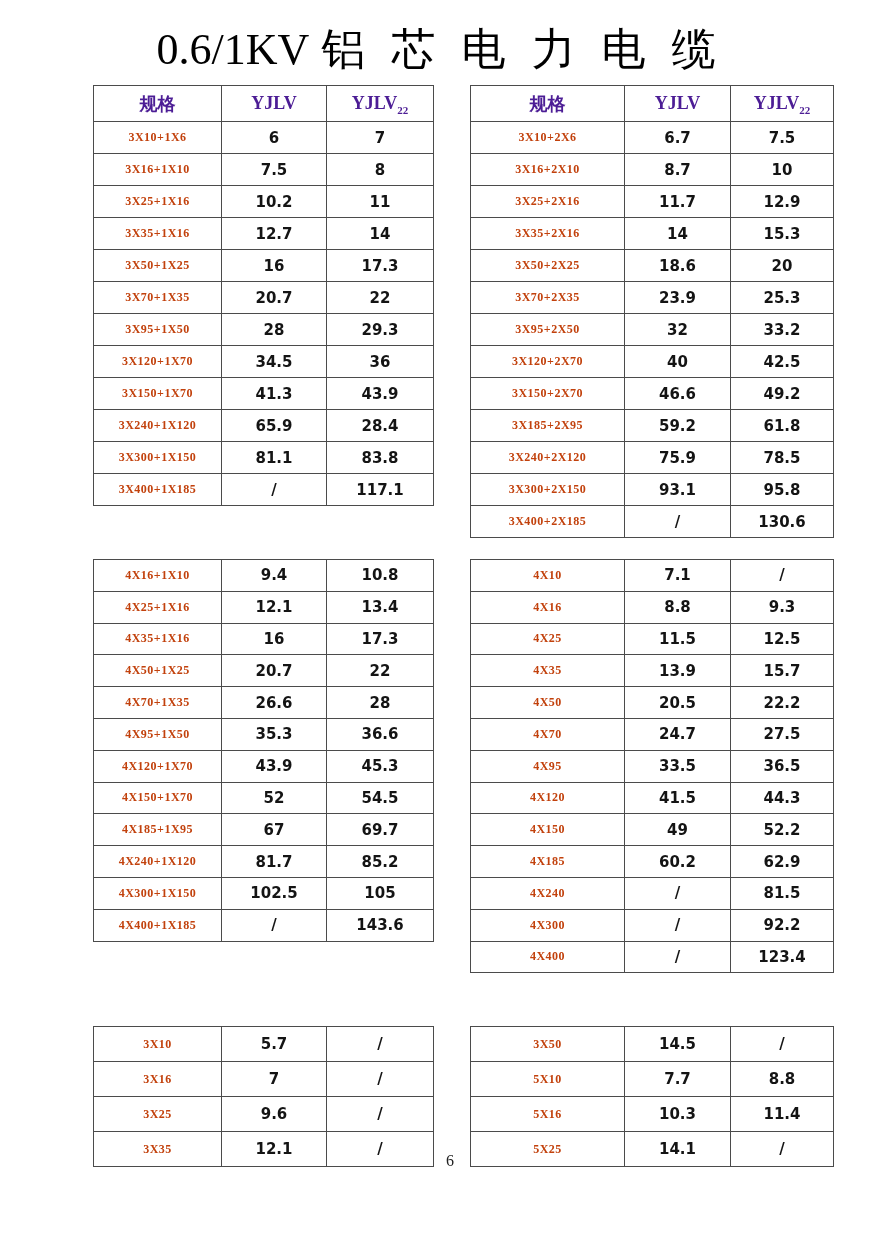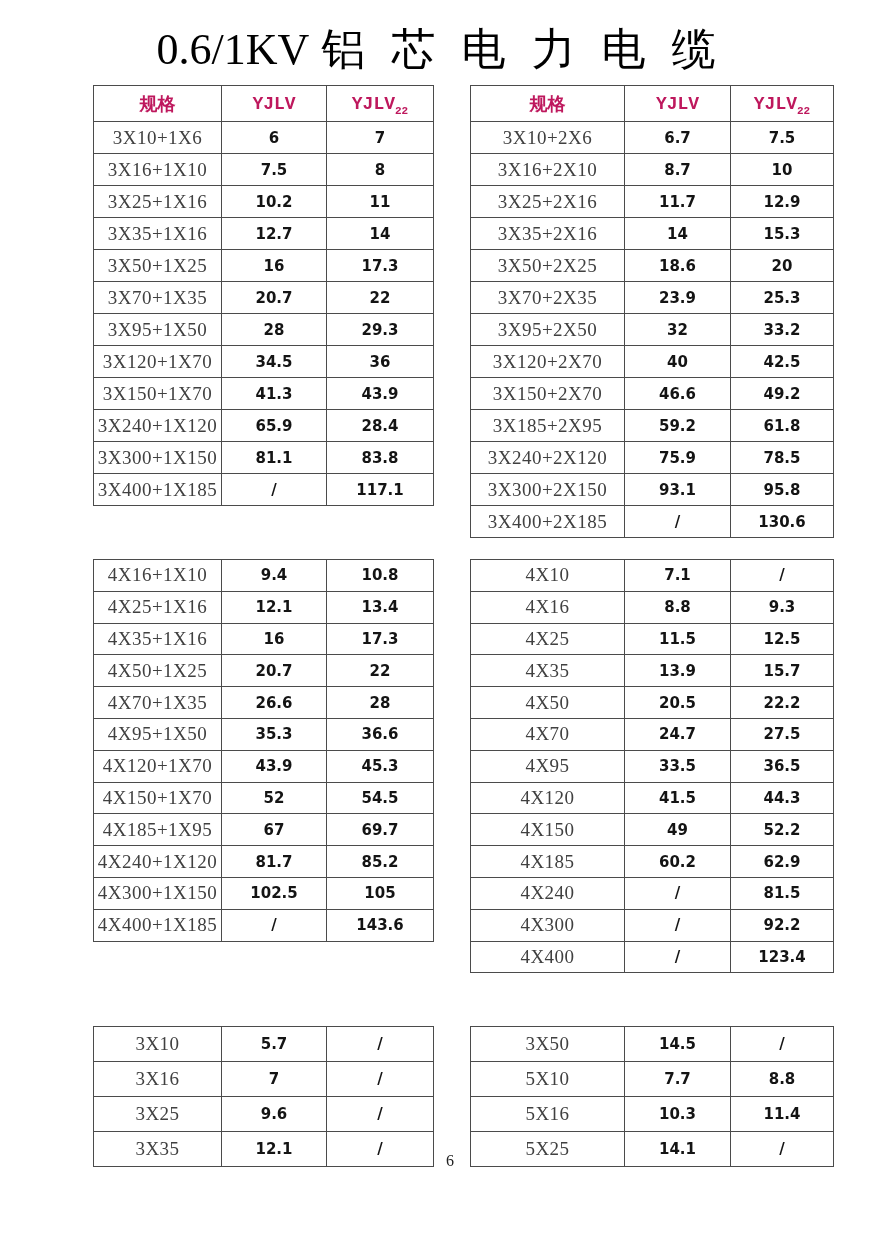--- a/index.html
+++ b/index.html
@@ -42,31 +42,31 @@
   .tbl-left  { left: 93px;  width: 340px; }
   .tbl-right { left: 470px; width: 363px; }
   .pos-t1 { top: 85px; }
   .pos-t2 { top: 559px; }
   .pos-t3 { top: 990px; margin-top: 36px; }
   .pos-t1 thead tr { height: 36px; }
   .pos-t1 tbody tr { height: 32px; }
   .pos-t2 tbody tr { height: 31.8px; }
   .pos-t3 tbody tr { height: 35px; }
   th {
-    font-family: Liberation Mono, monospace;
+    font-family: Liberation Serif, serif;
     font-weight: bold;
     font-size: 18px;
-    color: #be185d;
+    color: #4c1d95;
   }
   th sub { font-size: 11px; line-height: 0; }
   td.spec {
     font-family: "Liberation Serif", serif;
-    font-weight: normal;
-    font-size: 19px;
-    color: #404040;
+    font-weight: bold;
+    font-size: 12px;
+    color: #c2410c;
     letter-spacing: 0.5px;
   }
   td.num {
     font-family: "DejaVu Sans", sans-serif;
     font-weight: bold;
     font-size: 15px;
     color: #141414;
   }
   .page-num {
     position: absolute;

